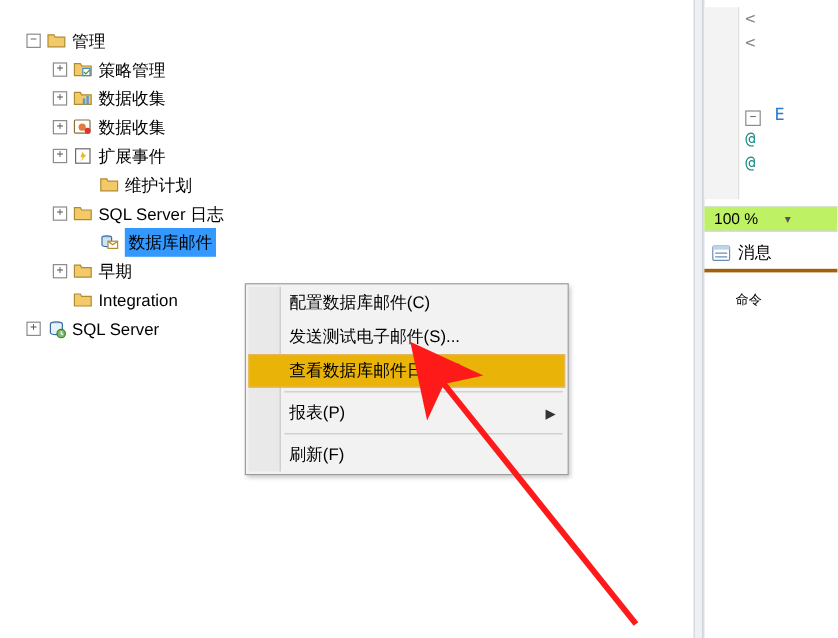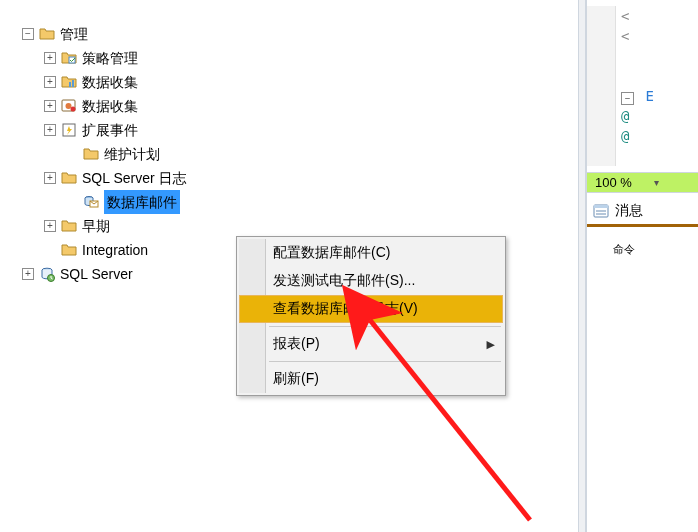--- a/index.html
+++ b/index.html
@@ -76,21 +76,20 @@
   .menu {
     position: absolute;
     left: 204px;
     top: 236px;
     width: 264px;
     background: #f2f2f2;
     border: 1px solid #9d9d9d;
     box-shadow: 2px 2px 4px rgba(0,0,0,0.25);
     padding: 2px;
     font-size: 14px;
-    margin-left: 32px;
   }
   .menu .gutter {
     position: absolute;
     left: 2px;
     top: 2px;
     bottom: 2px;
     width: 26px;
     background: #e9e9e9;
     border-right: 1px solid #c9c9c9;
   }

